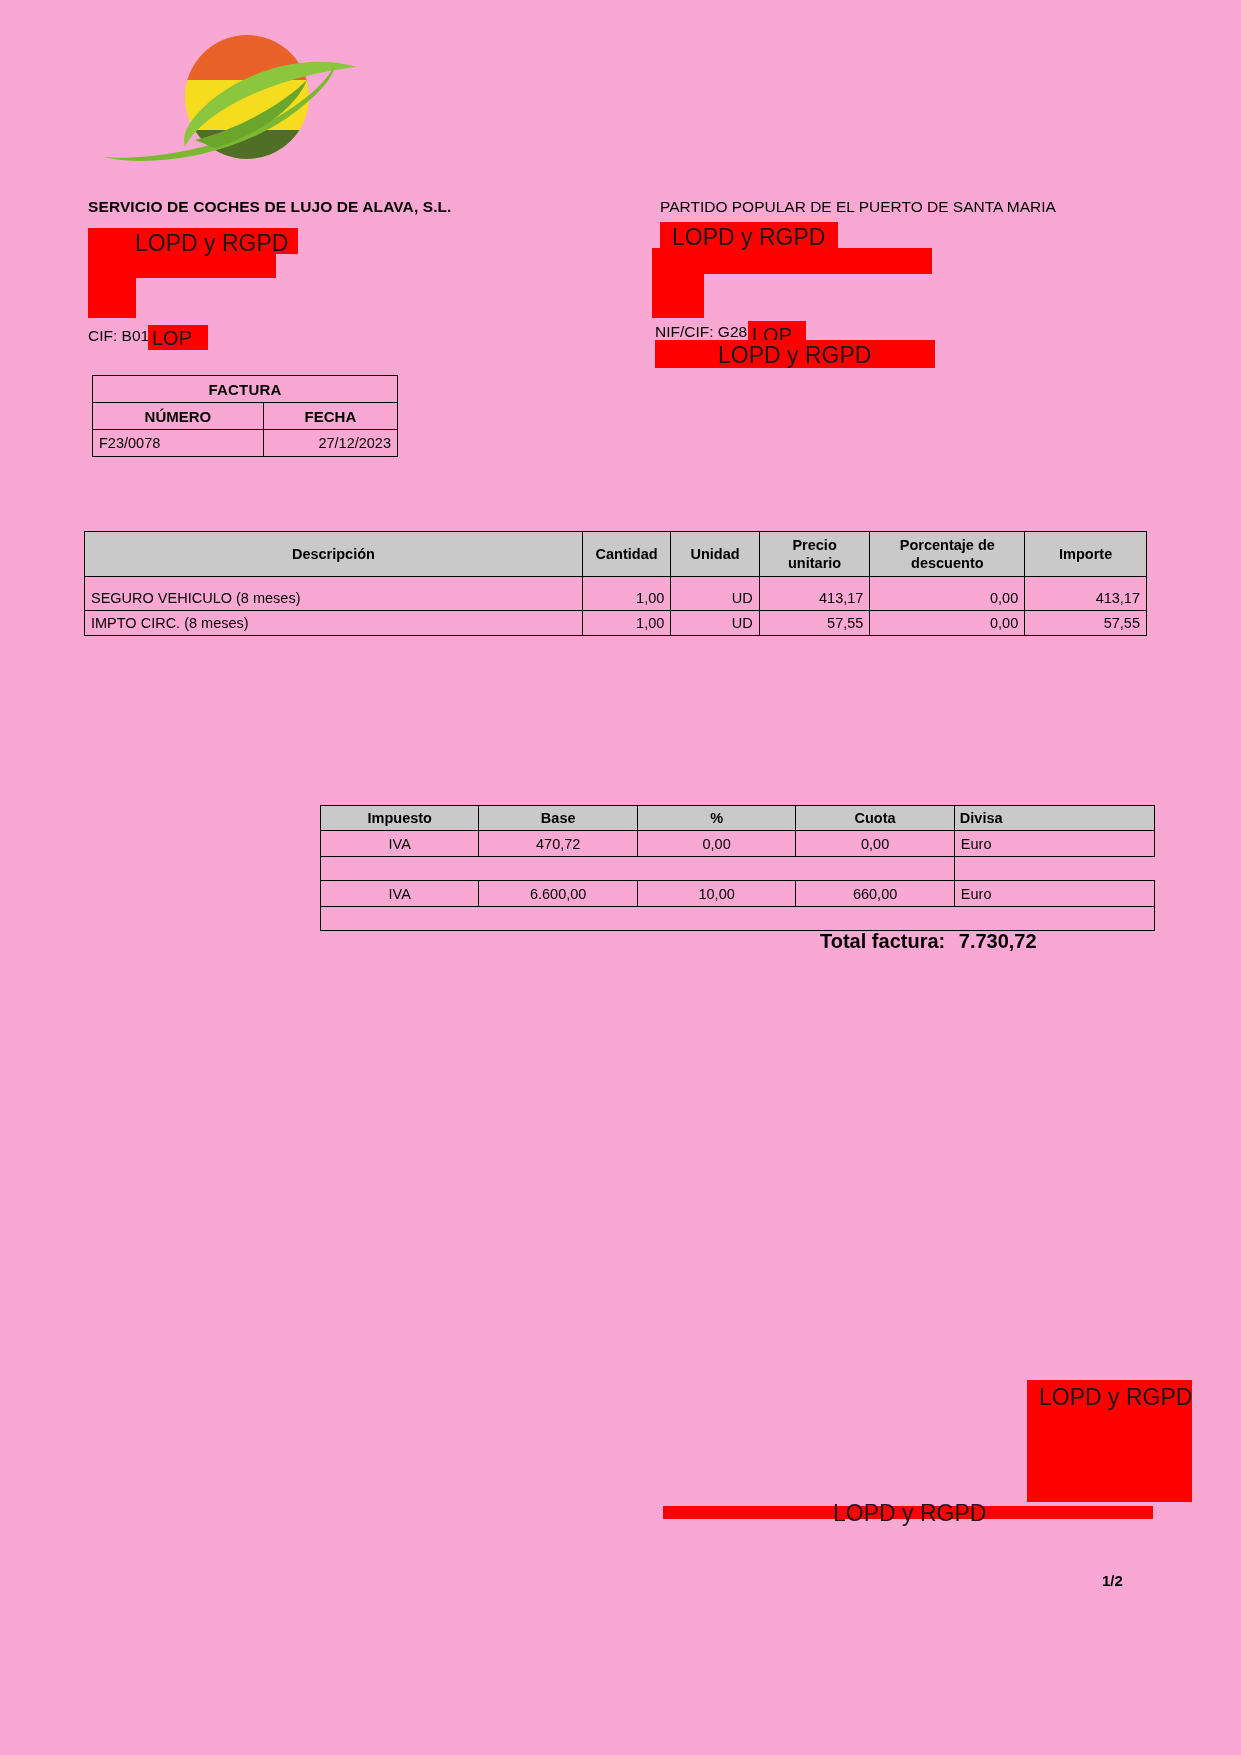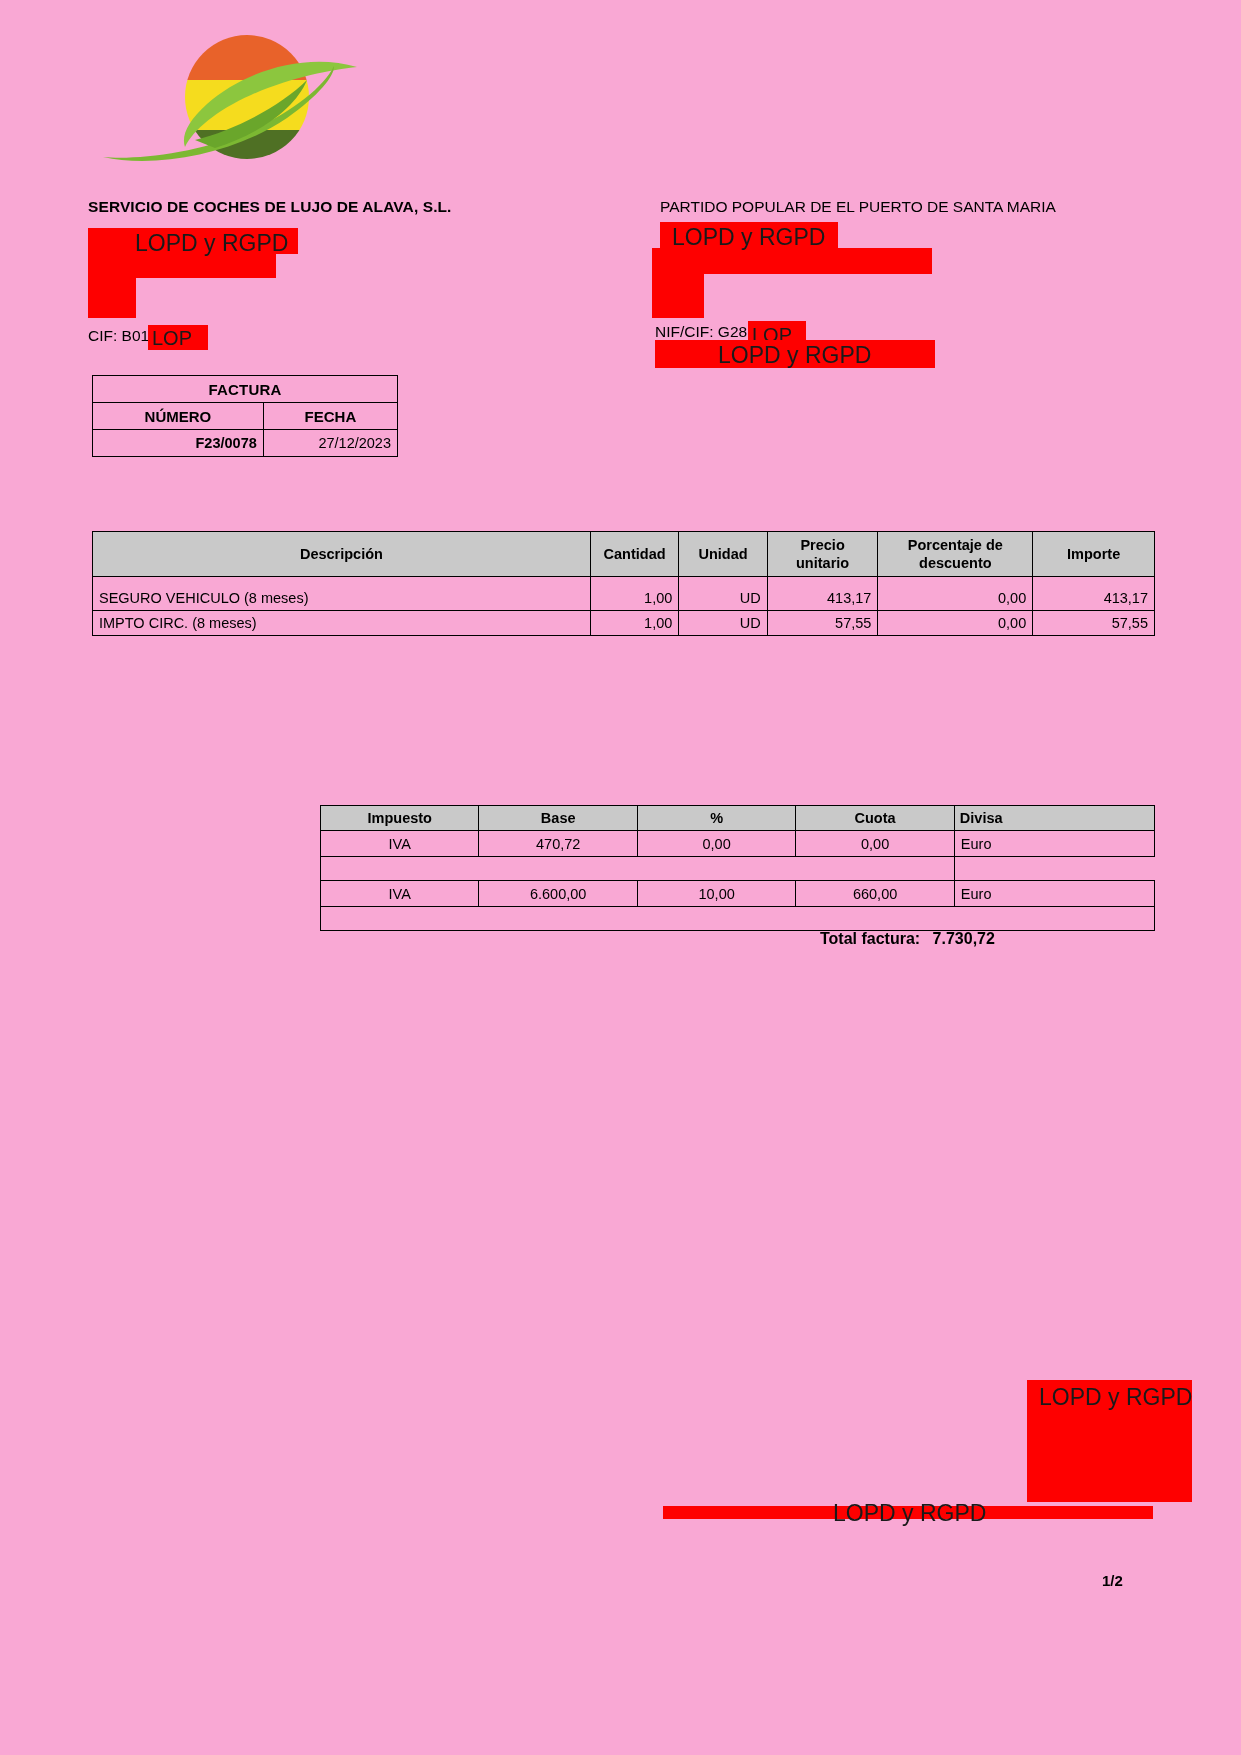--- a/index.html
+++ b/index.html
@@ -97,27 +97,27 @@
     text-align: center;
     font-weight: bold;
     font-size: 15px;
     letter-spacing: .2px;
   }
   .tbl-factura .colhead {
     text-align: center;
     font-weight: bold;
     font-size: 15px;
   }
-  .tbl-factura .v-num { text-align: right; font-weight: bold; }
+  .tbl-factura .v-num { text-align: left; }
   .tbl-factura .v-date { text-align: right; }
 
   
   .tbl-items {
     position: absolute;
-    left: 92px;
+    left: 84px;
     top: 531px;
     width: 1063px;
   }
   .tbl-items th {
     background: #c9c9c9;
     border: 1.3px solid #000;
     font-size: 14.5px;
     font-weight: bold;
     padding: 4px 5px;
     line-height: 1.25;
@@ -171,21 +171,21 @@
     border-bottom: none;
     height: 17px;
   }
   .tbl-tax tr.blank.last td { border-bottom: 1.6px solid #000; }
   .tbl-tax tr.blank td.nb { border: none; }
 
   .total-line {
     position: absolute;
     left: 820px;
     top: 930px;
-    font-size: 16px;
+    font-size: 20px;
     font-weight: bold;
     white-space: nowrap;
   }
   .total-line .amt { margin-left: 8px; }
 
   
   .tbl-pago {
     position: absolute;
     left: 92px;
     top: 1398px;

